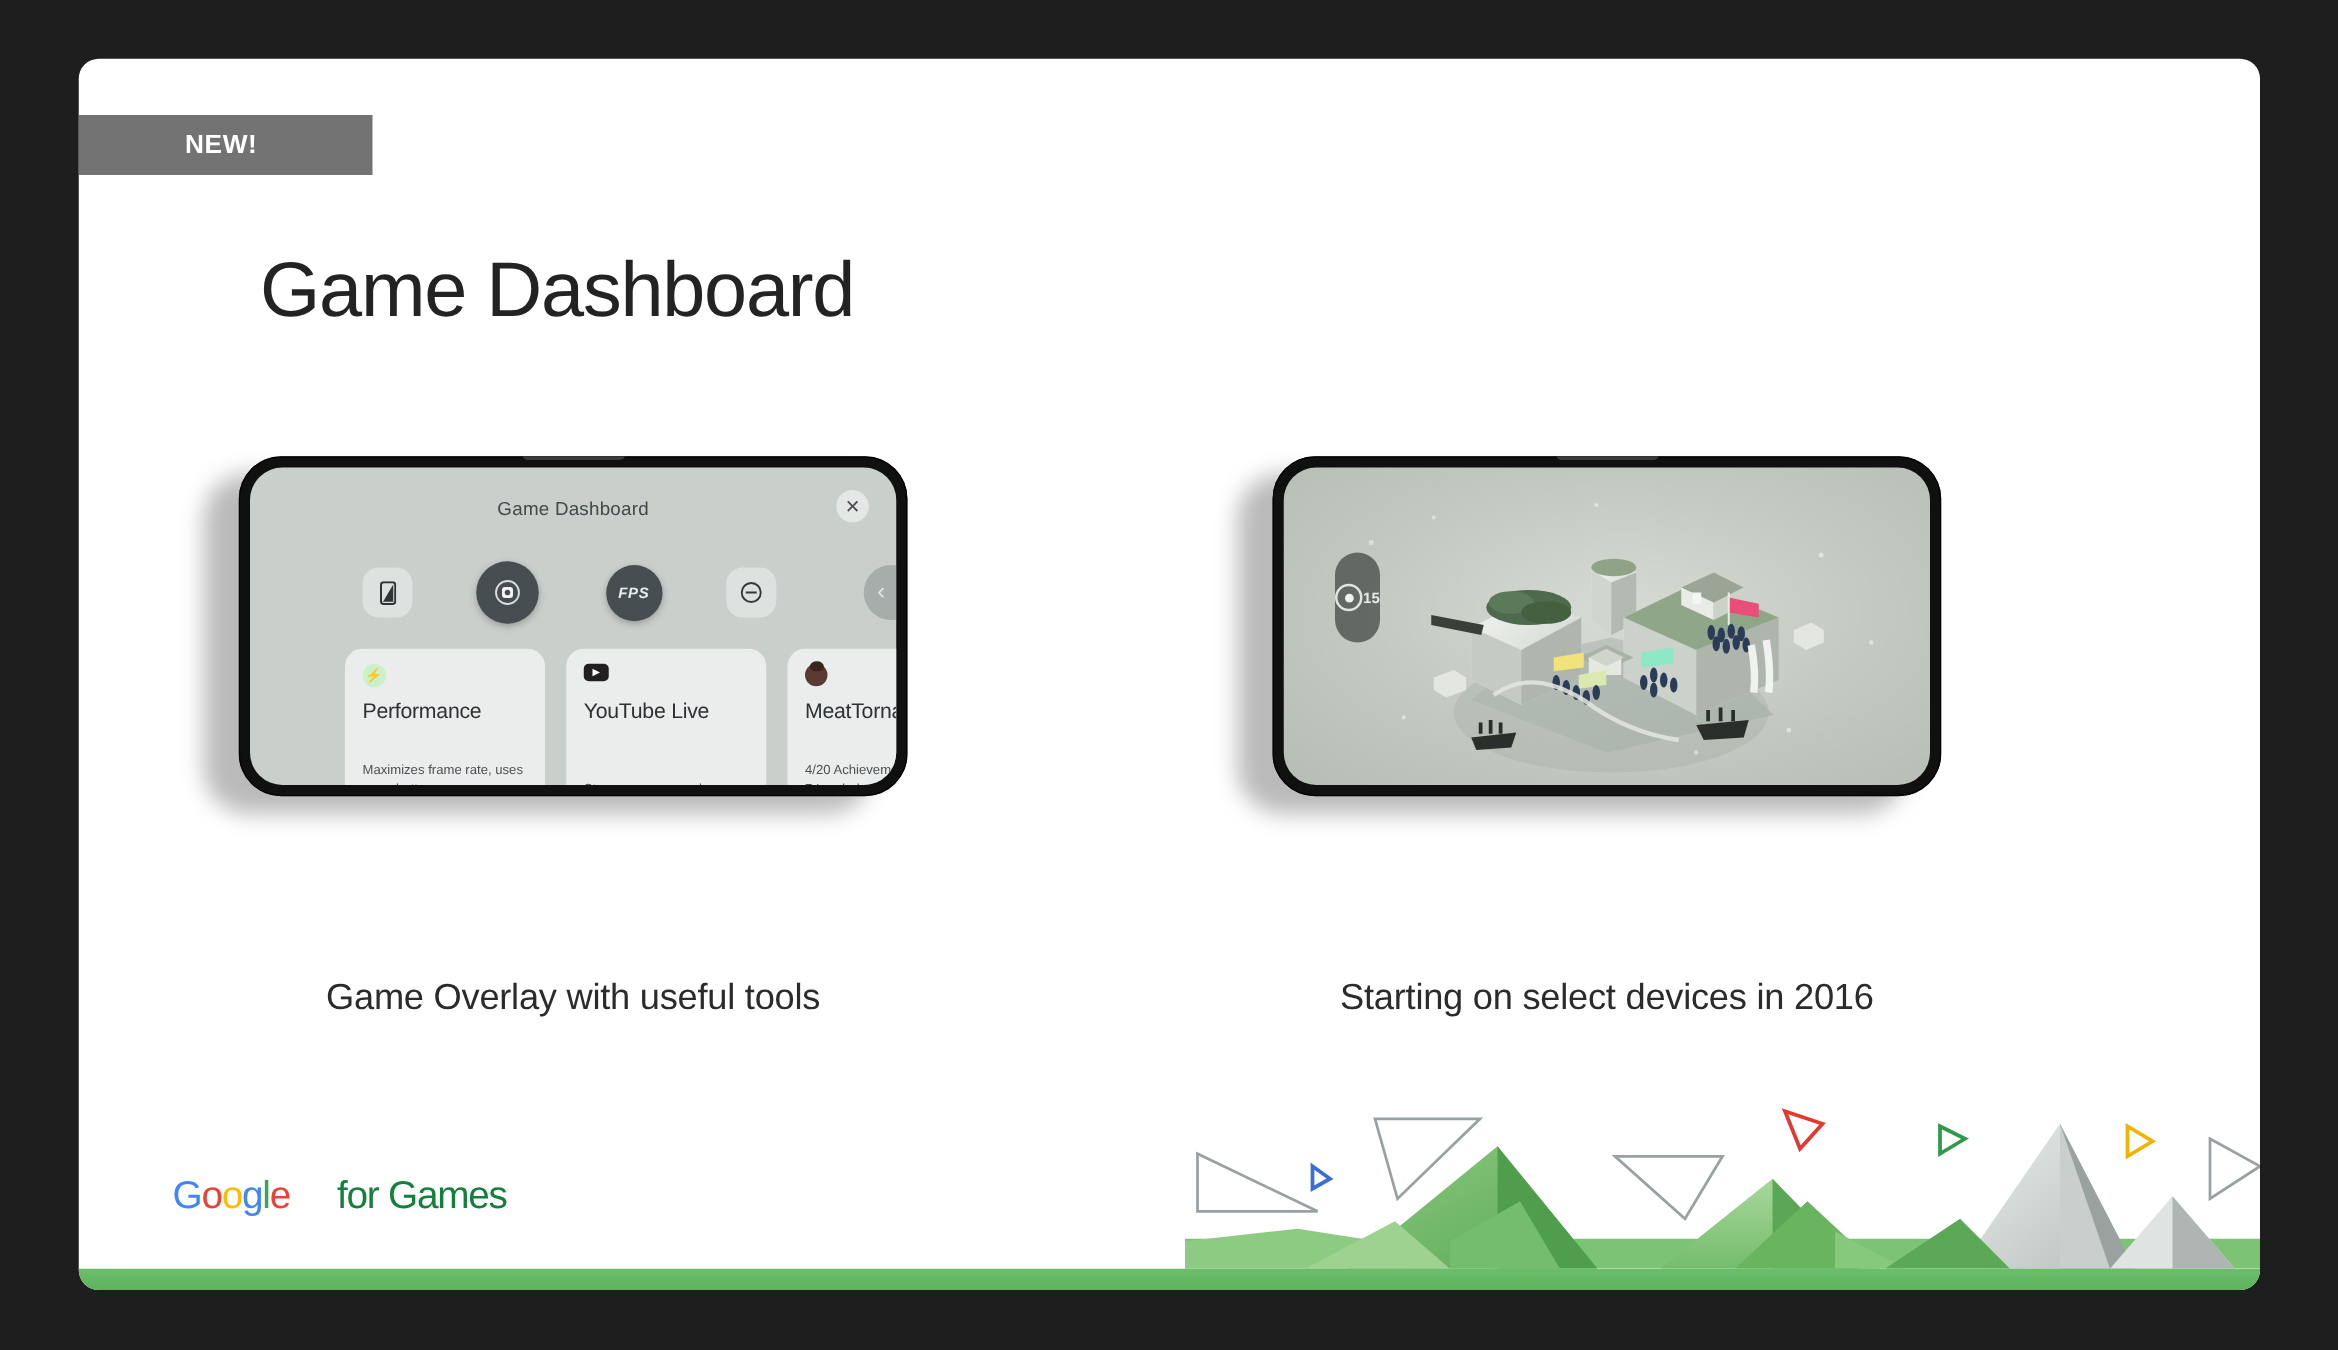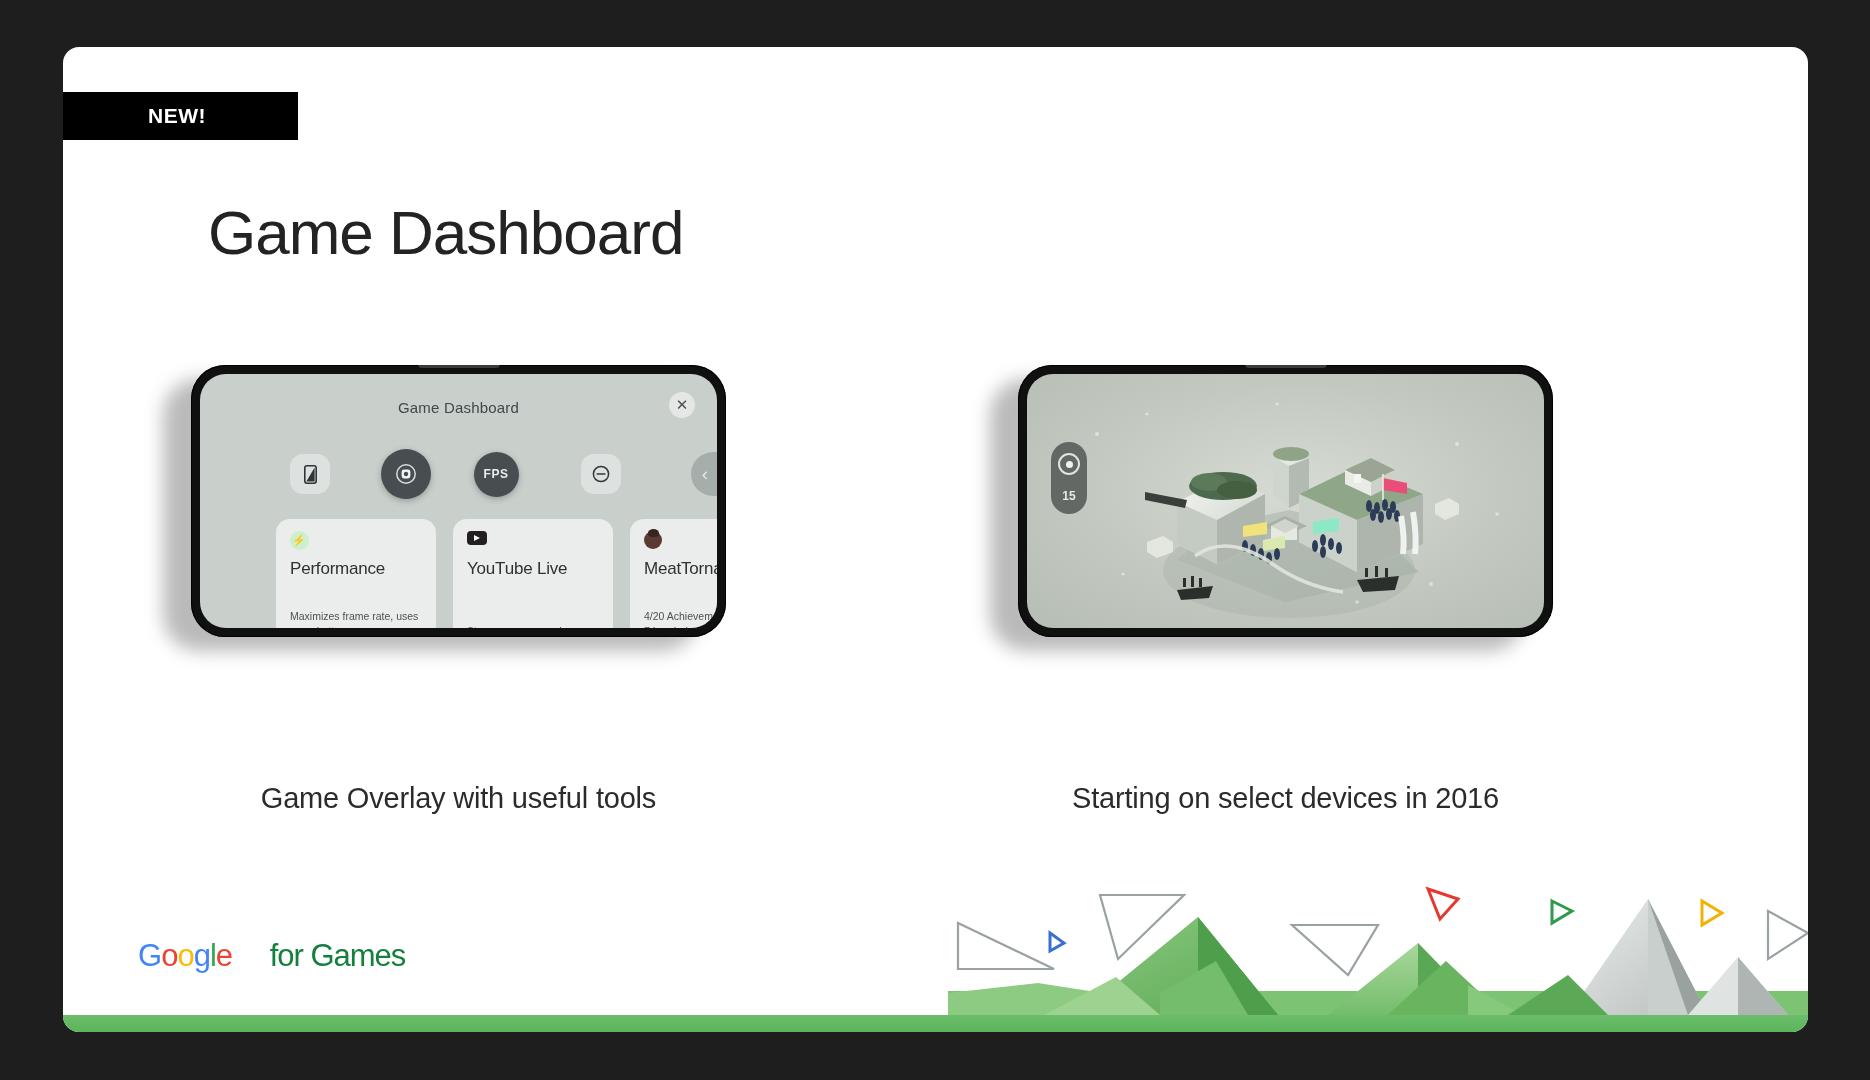--- a/index.html
+++ b/index.html
@@ -17,21 +17,21 @@
     width:1745px;height:985px;
     background:#ffffff;
     border-radius:16px;
     overflow:hidden;
   }
 
   
   .new-banner{
     position:absolute;left:0;top:45px;
     width:235px;height:48px;
-    background:#000000;
+    background:#737373;
     display:flex;align-items:center;
   }
   .new-banner span{
     color:#ffffff;font-size:21px;font-weight:bold;
     letter-spacing:.5px;margin-left:85px;
   }
 
   
   .slide-title{
     position:absolute;left:145px;top:150px;
@@ -143,24 +143,24 @@
     width:11px;height:8px;border-radius:50% 50% 40% 40%;background:#3a2420;
   }
 
   
   .game-screen{
     background:
       radial-gradient(ellipse at 52% 46%, #d6dbd4 0%, #c3c9c1 55%, #b6bdb4 100%);
   }
   .scene{position:absolute;left:0;top:0;width:100%;height:100%;}
   .hud{
-    position:absolute;left:24px;top:68px;
+    position:absolute;left:41px;top:68px;
     width:36px;height:72px;border-radius:18px;
     background:rgba(40,45,44,.62);
-    display:flex;flex-direction:column;align-items:center;
+    display:flex;align-items:center;
     justify-content:space-around;padding:4px 0;box-sizing:border-box;
   }
   .hud-top{
     width:18px;height:18px;border-radius:50%;
     border:2px solid #dfe4e2;
     display:flex;align-items:center;justify-content:center;
   }
   .hud-top i{width:7px;height:7px;border-radius:50%;background:#eef2f0;display:block;}
   .hud-num{color:#e6eae8;font-size:12px;font-weight:bold;}
 
@@ -232,21 +232,21 @@
             <div class="gd-ic" style="left:180px;">
               <div class="ic-rd">
                 <svg width="24" height="24" viewBox="0 0 24 24" aria-hidden="true">
                   <circle cx="12" cy="12" r="9.2" fill="none" stroke="#d9dedd" stroke-width="1.5"></circle>
                   <rect x="7.6" y="7.6" width="8.8" height="8.8" rx="2.4" fill="#f1f4f3"></rect>
                   <circle cx="12" cy="12" r="2.2" fill="#474e52"></circle>
                 </svg>
               </div>
             </div>
 
-            <div class="gd-ic" style="left:270px;">
+            <div class="gd-ic" style="left:281px;font-style:italic;">
               <div class="ic-rd small">FPS</div>
             </div>
 
             <div class="gd-ic" style="left:375px;">
               <div class="ic-sq">
                 <svg width="20" height="20" viewBox="0 0 20 20" aria-hidden="true">
                   <circle cx="10" cy="10" r="7.6" fill="none" stroke="#33393b" stroke-width="1.5"></circle>
                   <line x1="5.6" y1="10" x2="14.4" y2="10" stroke="#33393b" stroke-width="1.5"></line>
                 </svg>
               </div>

